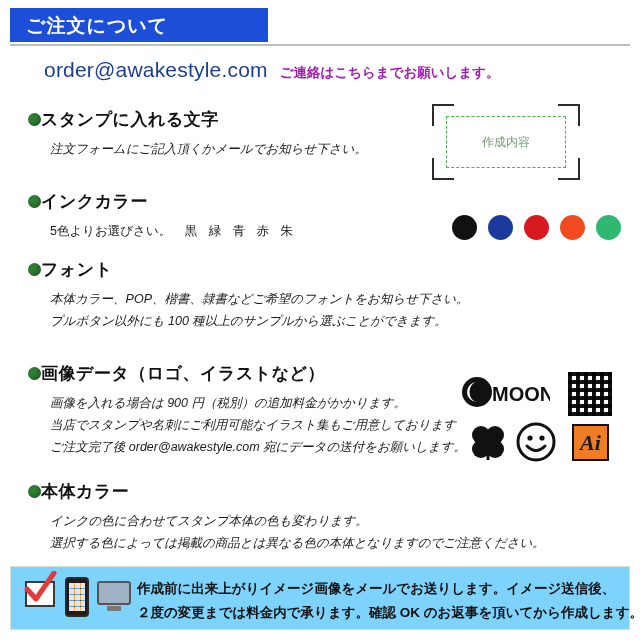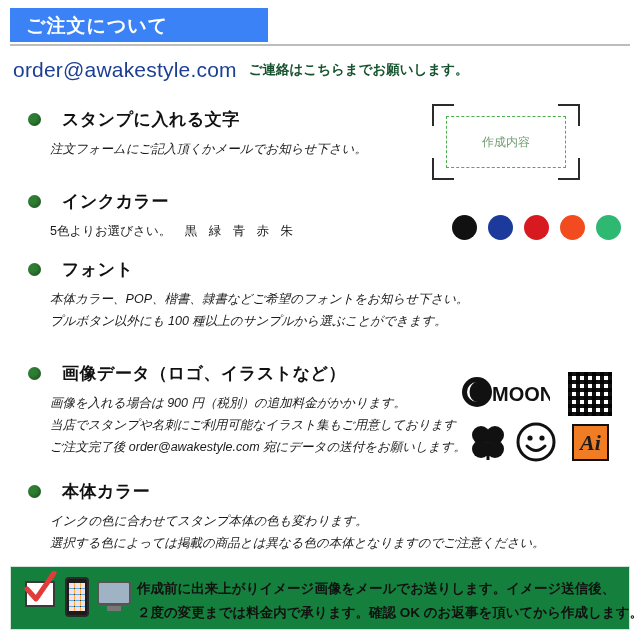--- a/index.html
+++ b/index.html
@@ -16,66 +16,66 @@
   }
   .page {
     width: 640px; height: 640px;
     position: relative;
   }
   
   .header-bar {
     position: absolute;
     top: 8px; left: 10px;
     width: 258px; height: 34px;
-    background: #3b82f6;
+    background: #1d4ed8;
     display: flex;
     align-items: center;
   }
   .header-title {
     color: #ffffff;
     font-size: 19px;
     font-weight: bold;
     letter-spacing: 1px;
     padding-left: 16px;
     line-height: 1;
   }
   .header-rule {
     position: absolute;
     left: 10px; top: 44px;
     width: 620px; height: 2px;
     background: #bdbdbd;
   }
   
   .email-row {
     position: absolute;
-    left: 13px; top: 58px;
+    left: 44px; top: 58px;
     display: flex;
-    align-items: center;
+    align-items: flex-end;
   }
   .email {
     font-size: 21px;
     color: #1c3f94;
     font-weight: normal;
     letter-spacing: 0.2px;
   }
   .email-note {
     font-size: 13.5px;
-    color: #14532d;
+    color: #a21caf;
     margin-left: 12px;
     font-weight: bold;
   }
   
   .section {
     position: absolute;
     left: 28px;
   }
   .sec-head {
     display: flex;
     align-items: center;
-    gap: 21px;
+    gap: 0;
   }
   .bullet {
     width: 13px; height: 13px;
     border-radius: 50%;
     background: #2e7d32;
     box-shadow: inset -2px -2px 3px rgba(0,0,0,0.25);
     flex: none;
   }
   .sec-title {
     font-size: 17px;
@@ -175,21 +175,21 @@
     font-weight: bold;
     font-style: italic;
     display: flex; align-items: center; justify-content: center;
   }
 
   
   .footer {
     position: absolute;
     left: 10px; top: 566px;
     width: 620px; height: 64px;
-    background: #15803d;
+    background: #7dd3fc;
     border: 1px solid #cfe3d6;
   }
   .footer-icons {
     position: absolute;
     left: 8px; top: 6px;
     width: 112px; height: 52px;
   }
   .check-box {
     position: absolute; left: 6px; top: 8px;
     width: 30px; height: 26px;

